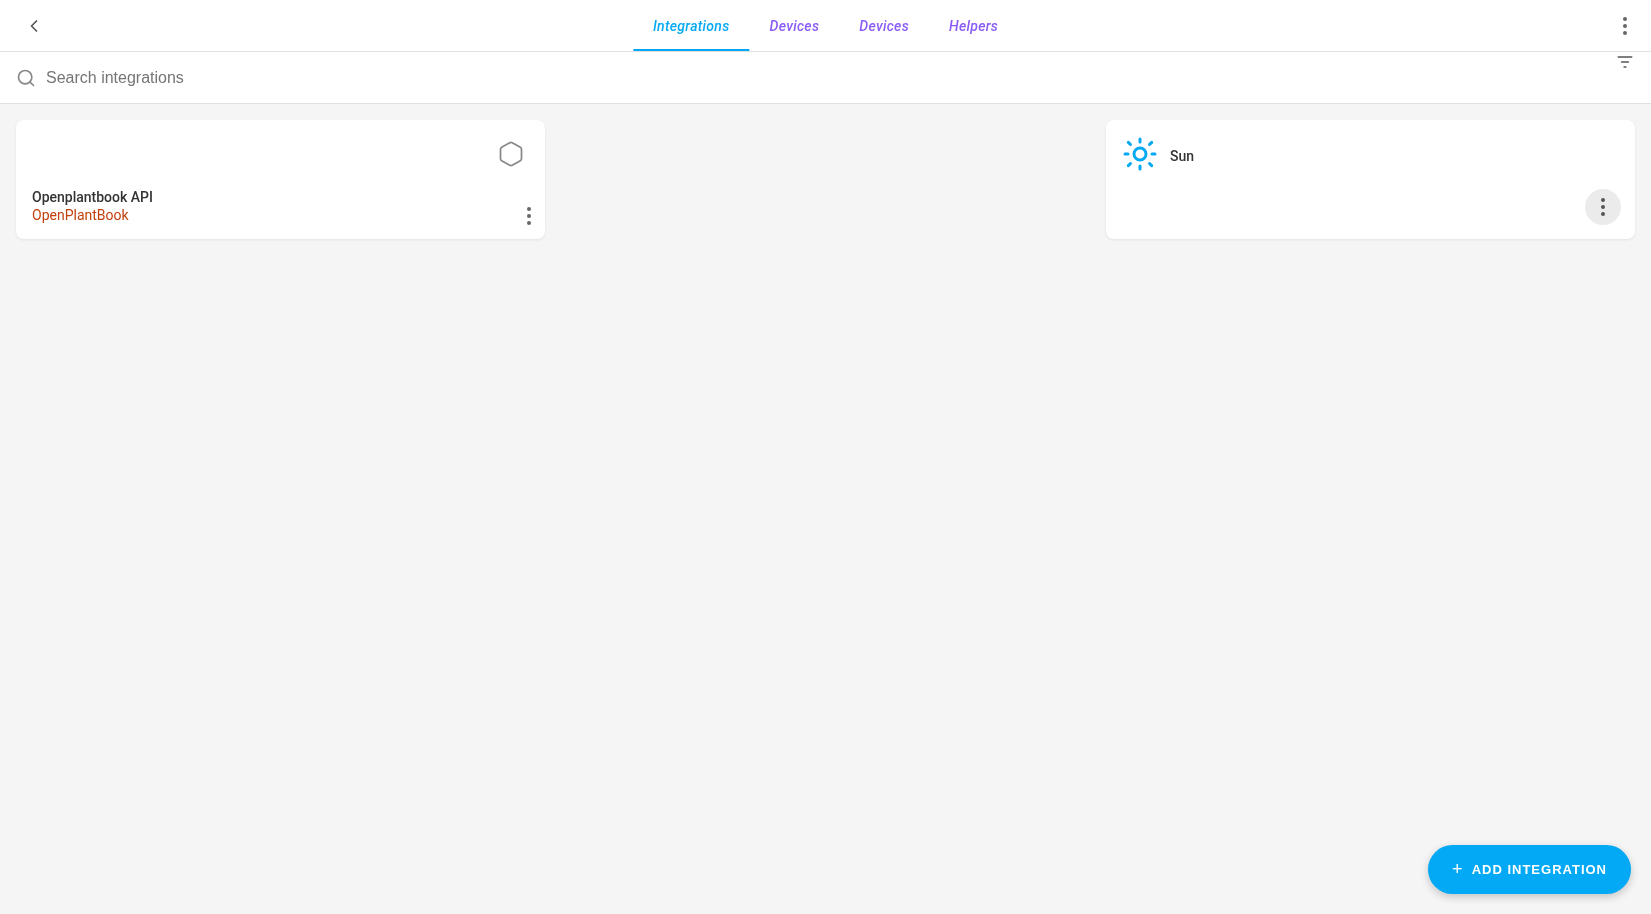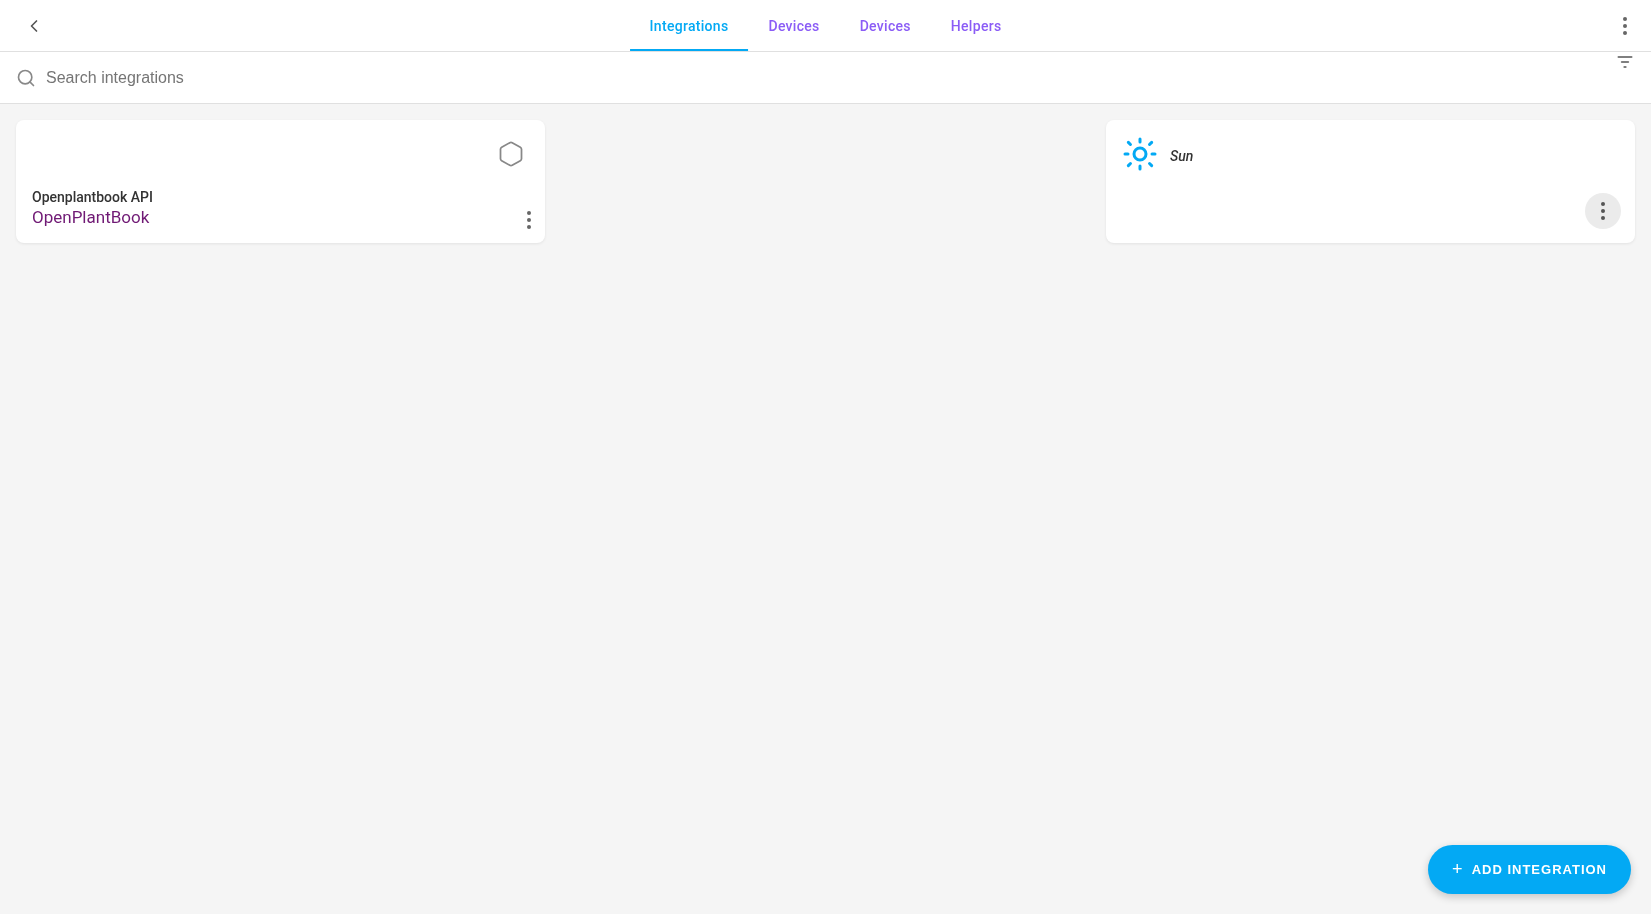--- a/index.html
+++ b/index.html
@@ -19,20 +19,21 @@
 
     
     .header {
       background: #fff;
       display: flex;
       align-items: center;
       height: 52px;
       border-bottom: 1px solid #e0e0e0;
       padding: 0 16px;
       position: relative;
+      font-style: italic;
     }
 
     .back-btn {
       display: flex;
       align-items: center;
       justify-content: center;
       cursor: pointer;
       color: #555;
       margin-right: 8px;
       padding: 8px;
@@ -171,22 +172,22 @@
     }
 
     .card-title {
       font-size: 14px;
       font-weight: 500;
       color: #333;
       margin-top: 17px;
     }
 
     .card-subtitle {
-      font-size: 17px;
-      color: #701a75;
+      font-size: 14px;
+      color: #c2410c;
       margin-top: 2px;
     }
 
     .card-more-btn {
       position: absolute;
       bottom: 8px;
       right: 8px;
       background: none;
       border: none;
       cursor: pointer;
@@ -334,21 +335,21 @@
           <span></span>
           <span></span>
       </div>
     </button>
   </div>
 
   <div></div>
 
   <div class="integration-card sun-card">
     <div class="card-header">
-      <div style="display:flex;align-items:center;gap:12px;font-style:italic;">
+      <div style="display:flex;align-items:center;gap:12px;">
         <div class="sun-svg">
           <svg width="36" height="36" viewBox="0 0 24 24" fill="none" stroke="#03a9f4" stroke-width="2" stroke-linecap="round" stroke-linejoin="round">
             <circle cx="12" cy="12" r="4"></circle>
             <line x1="12" y1="2" x2="12" y2="4"></line>
             <line x1="12" y1="20" x2="12" y2="22"></line>
             <line x1="4.22" y1="4.22" x2="5.64" y2="5.64"></line>
             <line x1="18.36" y1="18.36" x2="19.78" y2="19.78"></line>
             <line x1="2" y1="12" x2="4" y2="12"></line>
             <line x1="20" y1="12" x2="22" y2="12"></line>
             <line x1="4.22" y1="19.78" x2="5.64" y2="18.36"></line>

